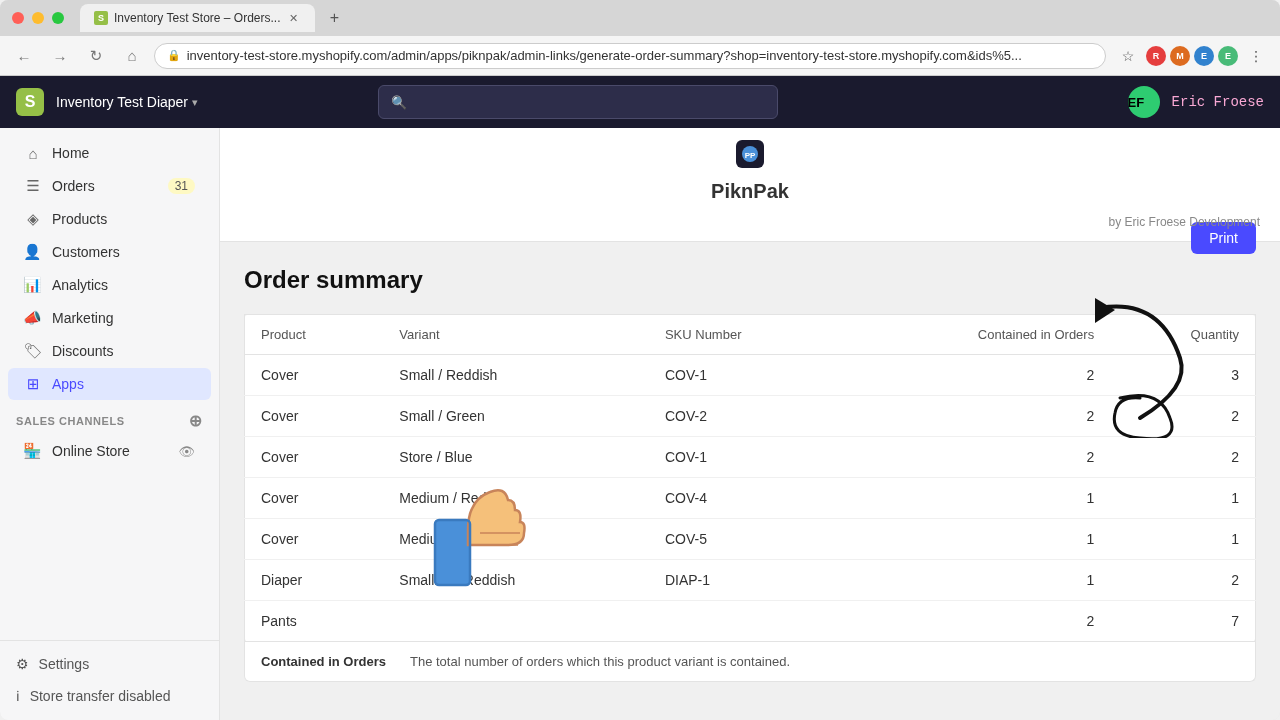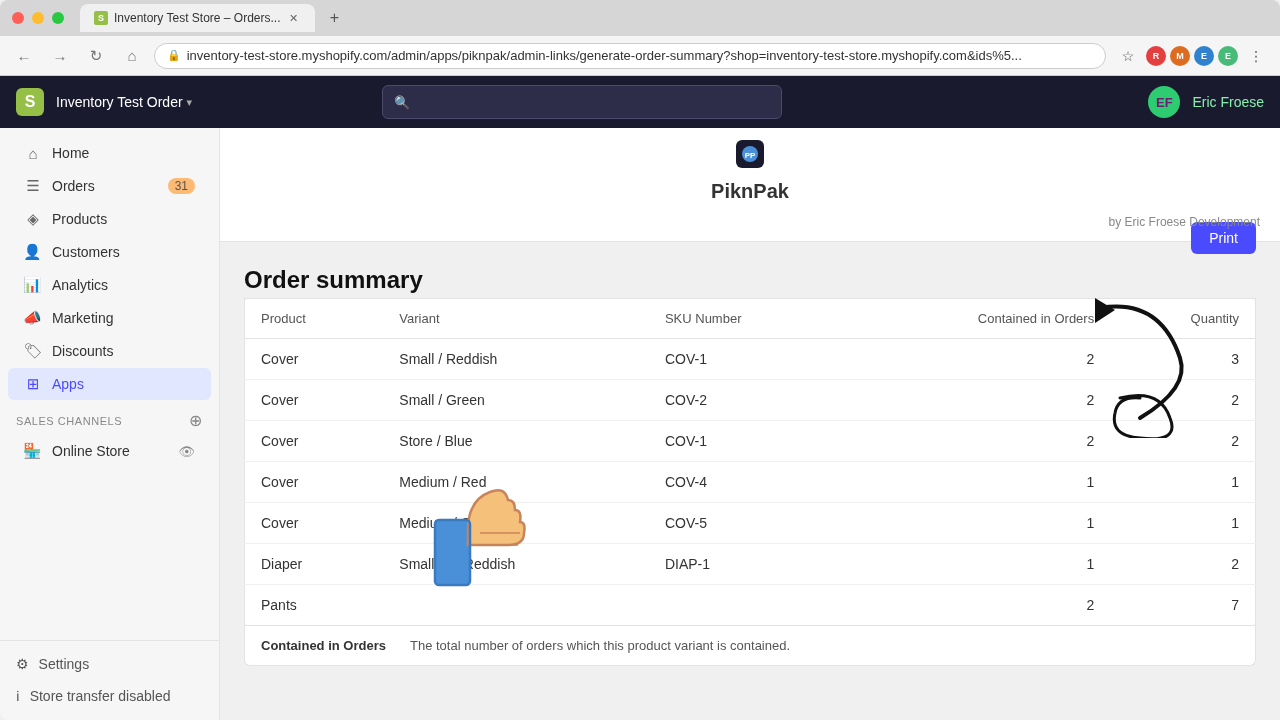--- a/index.html
+++ b/index.html
@@ -34,47 +34,47 @@
     .app-container { display: flex; flex-direction: column; flex: 1; overflow: hidden; }
     .shopify-topbar { background: #1a1a2e; height: 52px; display: flex; align-items: center; padding: 0 16px; gap: 12px; }
     .shopify-logo { width: 28px; height: 28px; background: #95bf47; border-radius: 6px; display: flex; align-items: center; justify-content: center; color: white; font-size: 16px; font-weight: bold; }
     .store-name { color: white; font-size: 14px; font-weight: 500; display: flex; align-items: center; gap: 4px; cursor: pointer; }
     .store-name .chevron { color: #aaa; font-size: 11px; }
     .search-bar { flex: 1; max-width: 400px; margin: 0 auto; background: #2d2d4a; border: 1px solid #4a4a6a; border-radius: 6px; height: 34px; display: flex; align-items: center; padding: 0 12px; gap: 8px; }
     .search-bar .search-icon { color: #aaa; font-size: 13px; }
     .search-bar input { background: none; border: none; color: #ddd; font-size: 13px; outline: none; flex: 1; }
     .search-bar input::placeholder { color: #888; }
     .topbar-right { display: flex; align-items: center; gap: 12px; margin-left: auto; }
-    .user-avatar { width: 32px; height: 32px; border-radius: 50%; background: #2ecc71; display: flex; align-items: center; justify-content: center; color: #701a75; font-size: 13px; font-weight: bold; }
-    .user-name { color: #86efac; font-size: 14px; }
+    .user-avatar { width: 32px; height: 32px; border-radius: 50%; background: #2ecc71; display: flex; align-items: center; color: #000000; font-size: 13px; font-weight: bold; }
+    .user-name { color: #f9a8d4; font-size: 14px; font-family: Liberation Mono, monospace; }
 
     .app-body { display: flex; flex: 1; overflow: hidden; }
 
     
     .sidebar { width: 220px; background: #f6f6f7; border-right: 1px solid #e3e3e3; display: flex; flex-direction: column; overflow-y: auto; flex-shrink: 0; }
     .sidebar-nav { flex: 1; padding: 8px 0; }
     .sidebar-item { display: flex; align-items: center; gap: 10px; padding: 7px 16px; cursor: pointer; border-radius: 6px; margin: 1px 8px; font-size: 14px; color: #333; text-decoration: none; }
     .sidebar-item.active { background: #e0e7ff; color: #4a4aff; }
     .sidebar-item .icon { width: 18px; height: 18px; display: flex; align-items: center; justify-content: center; color: #666; font-size: 15px; flex-shrink: 0; }
     .sidebar-item.active .icon { color: #4a4aff; }
-    .badge { background: #fdba74; color: #555; border-radius: 10px; padding: 1px 7px; font-size: 12px; margin-left: auto; }
-    .section-label { padding: 10px 16px 4px; font-size: 11px; font-weight: 400; color: #888; letter-spacing: 0.05em; display: flex; align-items: center; justify-content: space-between; }
+    .badge { background: #fef9c3; color: #555; border-radius: 10px; padding: 1px 7px; font-size: 12px; margin-left: auto; }
+    .section-label { padding: 10px 16px 4px; font-size: 11px; font-weight: 700; color: #888; letter-spacing: 0.05em; display: flex; align-items: center; justify-content: space-between; }
     .section-add { color: #888; font-size: 16px; cursor: pointer; }
     .sidebar-bottom { border-top: 1px solid #e3e3e3; padding: 8px 0; }
     .sidebar-bottom-item { display: flex; align-items: center; gap: 10px; padding: 7px 16px; cursor: pointer; font-size: 14px; color: #555; }
 
     
     .main-content { flex: 1; background: #f0f0f0; overflow: auto; position: relative; }
     .app-header { background: white; border-bottom: 1px solid #e3e3e3; padding: 12px 20px; display: flex; align-items: center; gap: 12px; flex-direction: column; }
     .app-logo { width: 28px; height: 28px; background: #1a1a2e; border-radius: 6px; display: flex; align-items: center; justify-content: center; }
     .app-name { font-size: 20px; font-weight: 600; color: #333; }
     .app-credit { margin-left: auto; font-size: 12px; color: #888; }
 
     .content-area { padding: 24px; }
-    .page-title { font-size: 24px; font-weight: 600; color: #111; margin-bottom: 4px; }
+    .page-title { font-size: 24px; font-weight: 600; color: #111; margin-bottom: 20px; }
     .print-btn { background: #4a4aff; color: white; border: none; border-radius: 6px; padding: 8px 18px; font-size: 14px; font-weight: 500; cursor: pointer; float: right; margin-top: -44px; }
 
     .data-table { width: 100%; background: white; border: 1px solid #e3e3e3; border-radius: 6px; border-collapse: collapse; font-size: 14px; }
     .data-table th { text-align: left; padding: 12px 16px; color: #555; font-weight: 500; border-bottom: 1px solid #e3e3e3; font-size: 13px; }
     .data-table th.right { text-align: right; }
     .data-table td { padding: 12px 16px; border-bottom: 1px solid #f0f0f0; color: #333; }
     .data-table td.right { text-align: right; }
     .data-table tr:last-child td { border-bottom: none; }
 
     .table-footer { background: white; border: 1px solid #e3e3e3; border-top: none; border-radius: 0 0 6px 6px; padding: 12px 16px; display: flex; align-items: flex-start; gap: 24px; font-size: 13px; color: #555; }
@@ -120,21 +120,21 @@
       <div class="ext-badge ext-green">E</div>
       <div class="toolbar-action-btn">⋮</div>
     </div>
   </div>
 
   <div class="app-container">
 
     <div class="shopify-topbar">
       <div class="shopify-logo">S</div>
       <div class="store-name">
-        <span>Inventory Test Order</span>
+        <span>Inventory Test Diaper</span>
         <span class="chevron">▾</span>
       </div>
       <div class="search-bar">
         <span class="search-icon">🔍</span>
       </div>
       <div class="topbar-right">
         <div class="user-avatar">
           <span>EF</span>
         </div>
         <span class="user-name">Eric Froese</span>

